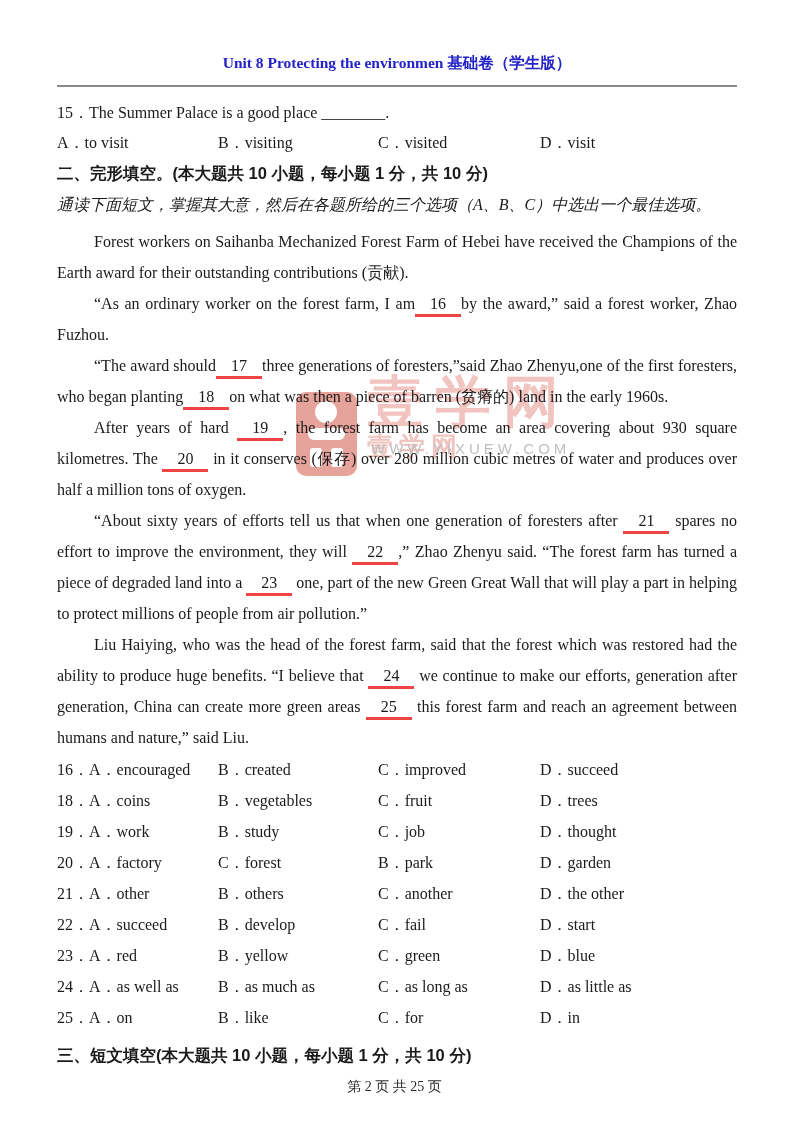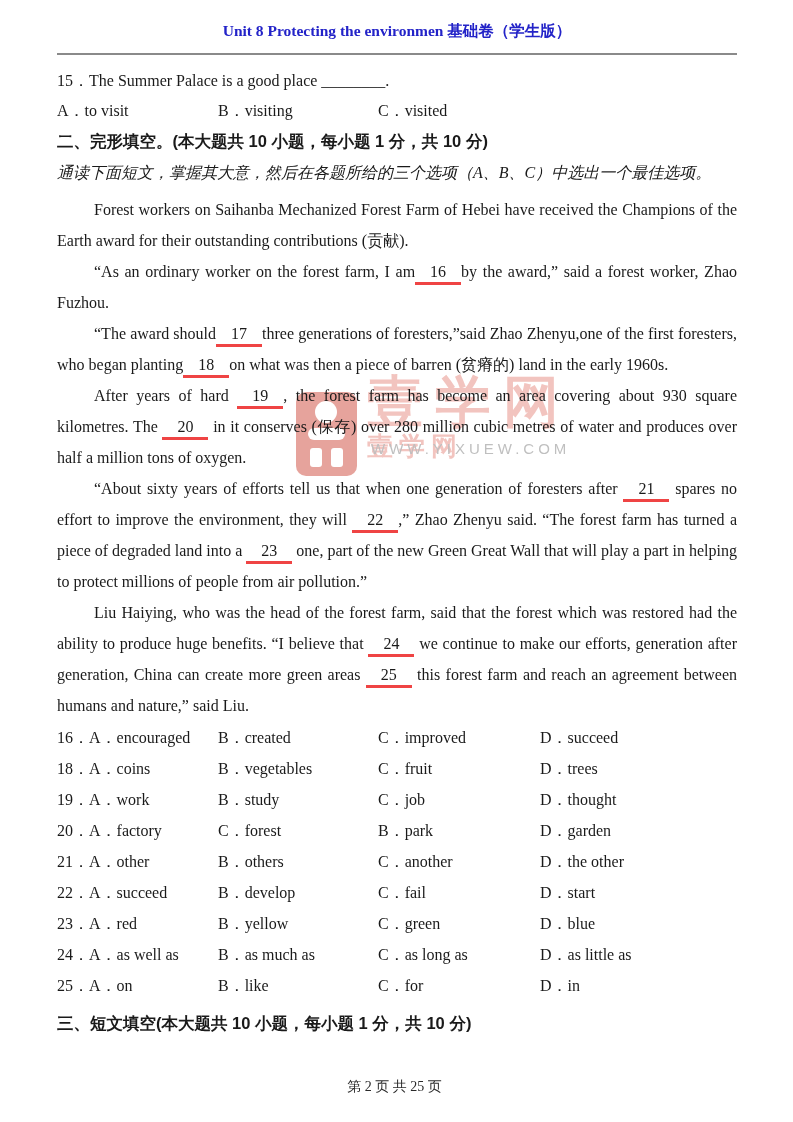--- a/index.html
+++ b/index.html
@@ -6,21 +6,21 @@
   .page{
     position:relative;
     width:793px;height:1122px;
     box-sizing:border-box;
     background:#ffffff;
     overflow:hidden;
     font-family:"Liberation Serif",serif;
     color:#1a1a1a;
     font-size:16px;
   }
-  .content{position:relative;z-index:1;padding:12px 56px 0 57px;}
+  .content{position:relative;z-index:1;padding:12px 56px 0 57px;margin-top:32px;}
   .title{
     text-align:center;
     color:#2323c8;
     font-weight:bold;
     font-size:15.5px;
     line-height:26px;
     padding-top:6px;
   }
   .rule{border-bottom:2px solid #8a8a8a;margin-top:9px;}
   .q15{margin-top:12px;line-height:28px;}
@@ -99,20 +99,21 @@
     <header>
       <div class="title">Unit 8 Protecting the environmen 基础卷（学生版）</div>
     </header>
     <div class="rule"></div>
 
     <div class="q15">15．The Summer Palace is a good place ________.</div>
     <div class="opt-row" id="q15-options">
         <div class="opt-cell">A．to visit</div>
         <div class="opt-cell">B．visiting</div>
         <div class="opt-cell">C．visited</div>
+        <div class="opt-cell">D．visit</div>
       </div>
 
     <h2 class="sec">二、完形填空。(本大题共 10 小题，每小题 1 分，共 10 分)</h2>
     <p class="instr">通读下面短文，掌握其大意，然后在各题所给的三个选项（A、B、C）中选出一个最佳选项。</p>
 
     <div id="passage">
         <p class="para">Forest workers on Saihanba Mechanized Forest Farm of Hebei have received the Champions of the Earth award for their outstanding contributions (贡献).</p>
         <p class="para">“As an ordinary worker on the forest farm, I am<span class="blank">16</span>by the award,” said a forest worker, Zhao Fuzhou.</p>
         <p class="para">“The award should<span class="blank">17</span>three generations of foresters,”said Zhao Zhenyu,one of the first foresters, who began planting<span class="blank">18</span>on what was then a piece of barren (贫瘠的) land in the early 1960s.</p>
         <p class="para">After years of hard <span class="blank">19</span>, the forest farm has become an area covering about 930 square kilometres. The <span class="blank">20</span> in it conserves (保存) over 280 million cubic metres of water and produces over half a million tons of oxygen.</p>

